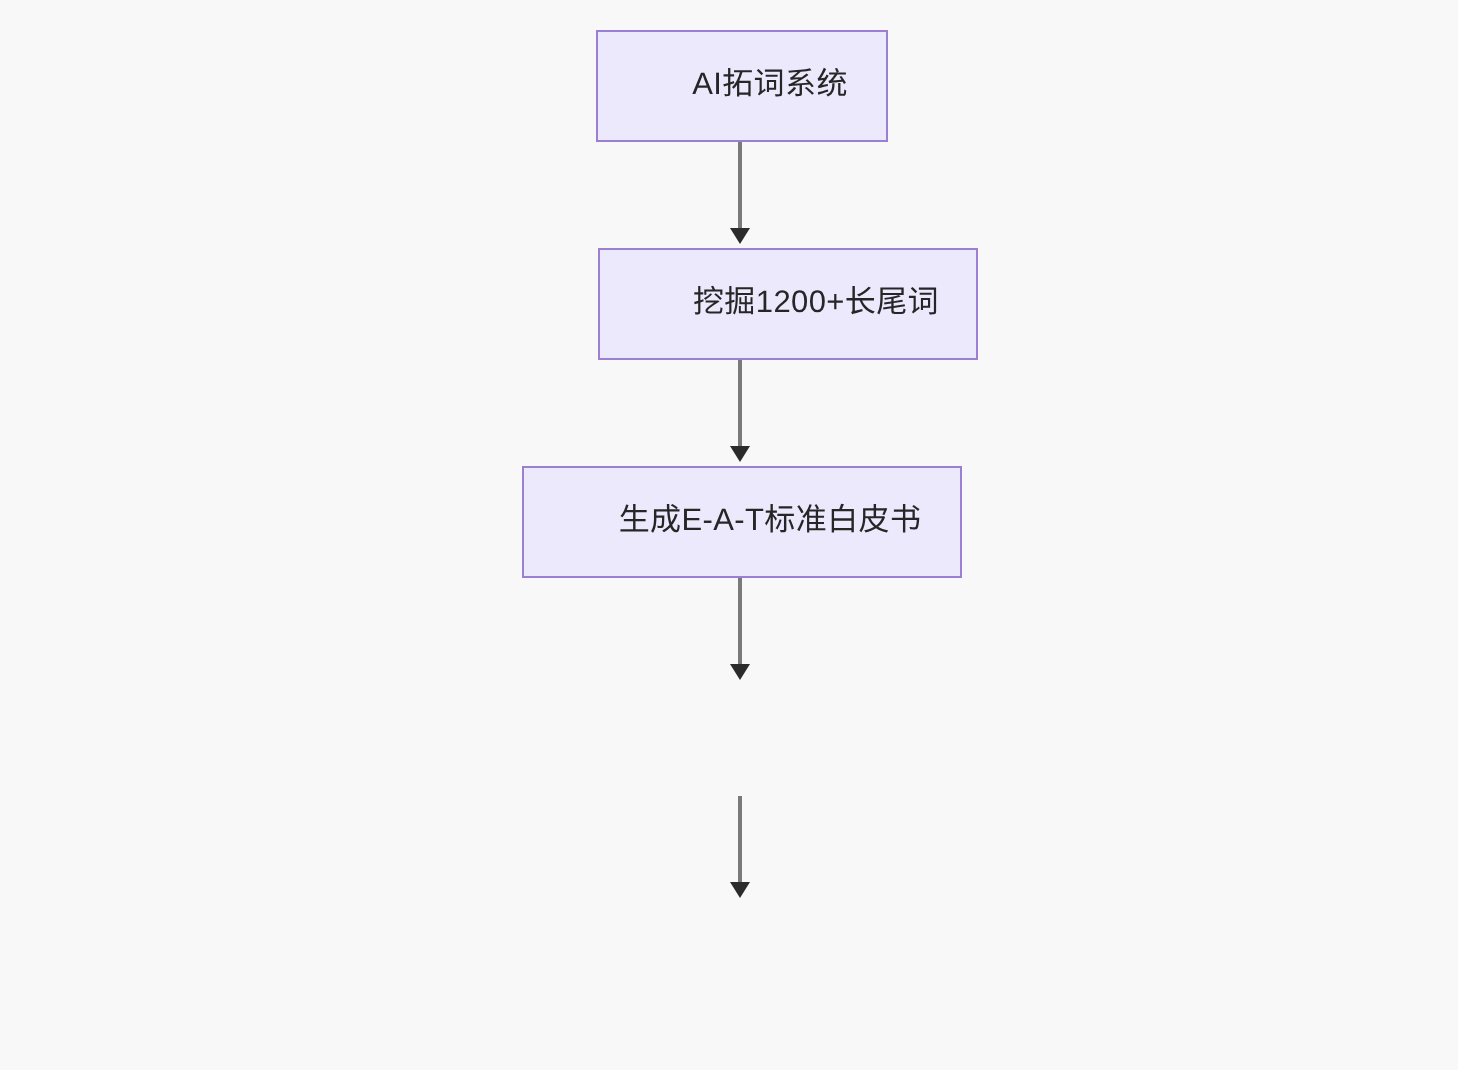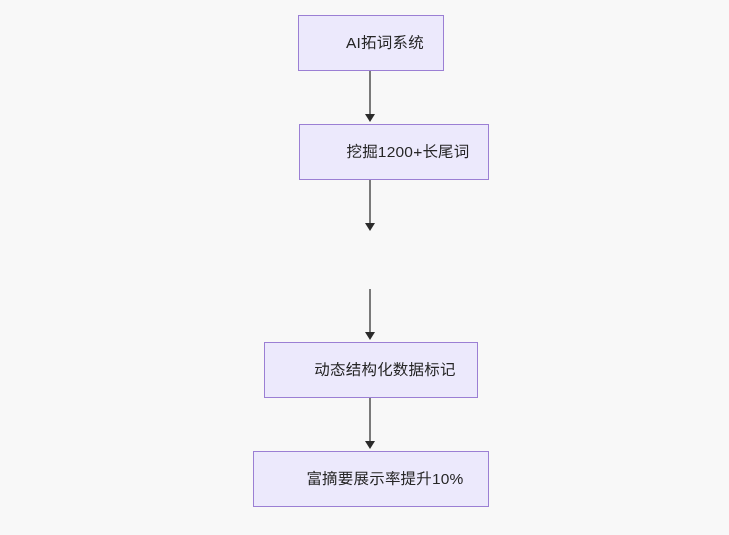--- a/index.html
+++ b/index.html
@@ -65,28 +65,25 @@
   <div class="edge" style="left:369px; top:71px; height:45px;"></div>
   <div class="arrowhead" style="left:365px; top:114px;"></div>
 
   <div class="node" style="left:276px; top:124px; width:190px; height:56px;margin-left:23px;">
     <span class="node-label">挖掘1200+长尾词</span>
   </div>
 
   <div class="edge" style="left:369px; top:180px; height:45px;"></div>
   <div class="arrowhead" style="left:365px; top:223px;"></div>
 
+  <div class="node" style="left:261px; top:233px; width:220px; height:56px;">
+    <span class="node-label">生成E-A-T标准白皮书</span>
+  </div>
 
   <div class="edge" style="left:369px; top:289px; height:45px;"></div>
   <div class="arrowhead" style="left:365px; top:332px;"></div>
 
-  <div class="node" style="left:264px; top:342px; width:214px; height:56px;">
-    <span class="node-label">动态结构化数据标记</span>
-  </div>
 
   <div class="edge" style="left:369px; top:398px; height:45px;"></div>
   <div class="arrowhead" style="left:365px; top:441px;"></div>
 
-  <div class="node" style="left:253px; top:451px; width:236px; height:56px;">
-    <span class="node-label">富摘要展示率提升10%</span>
-  </div>
 
 </div>
 
 </body></html>

